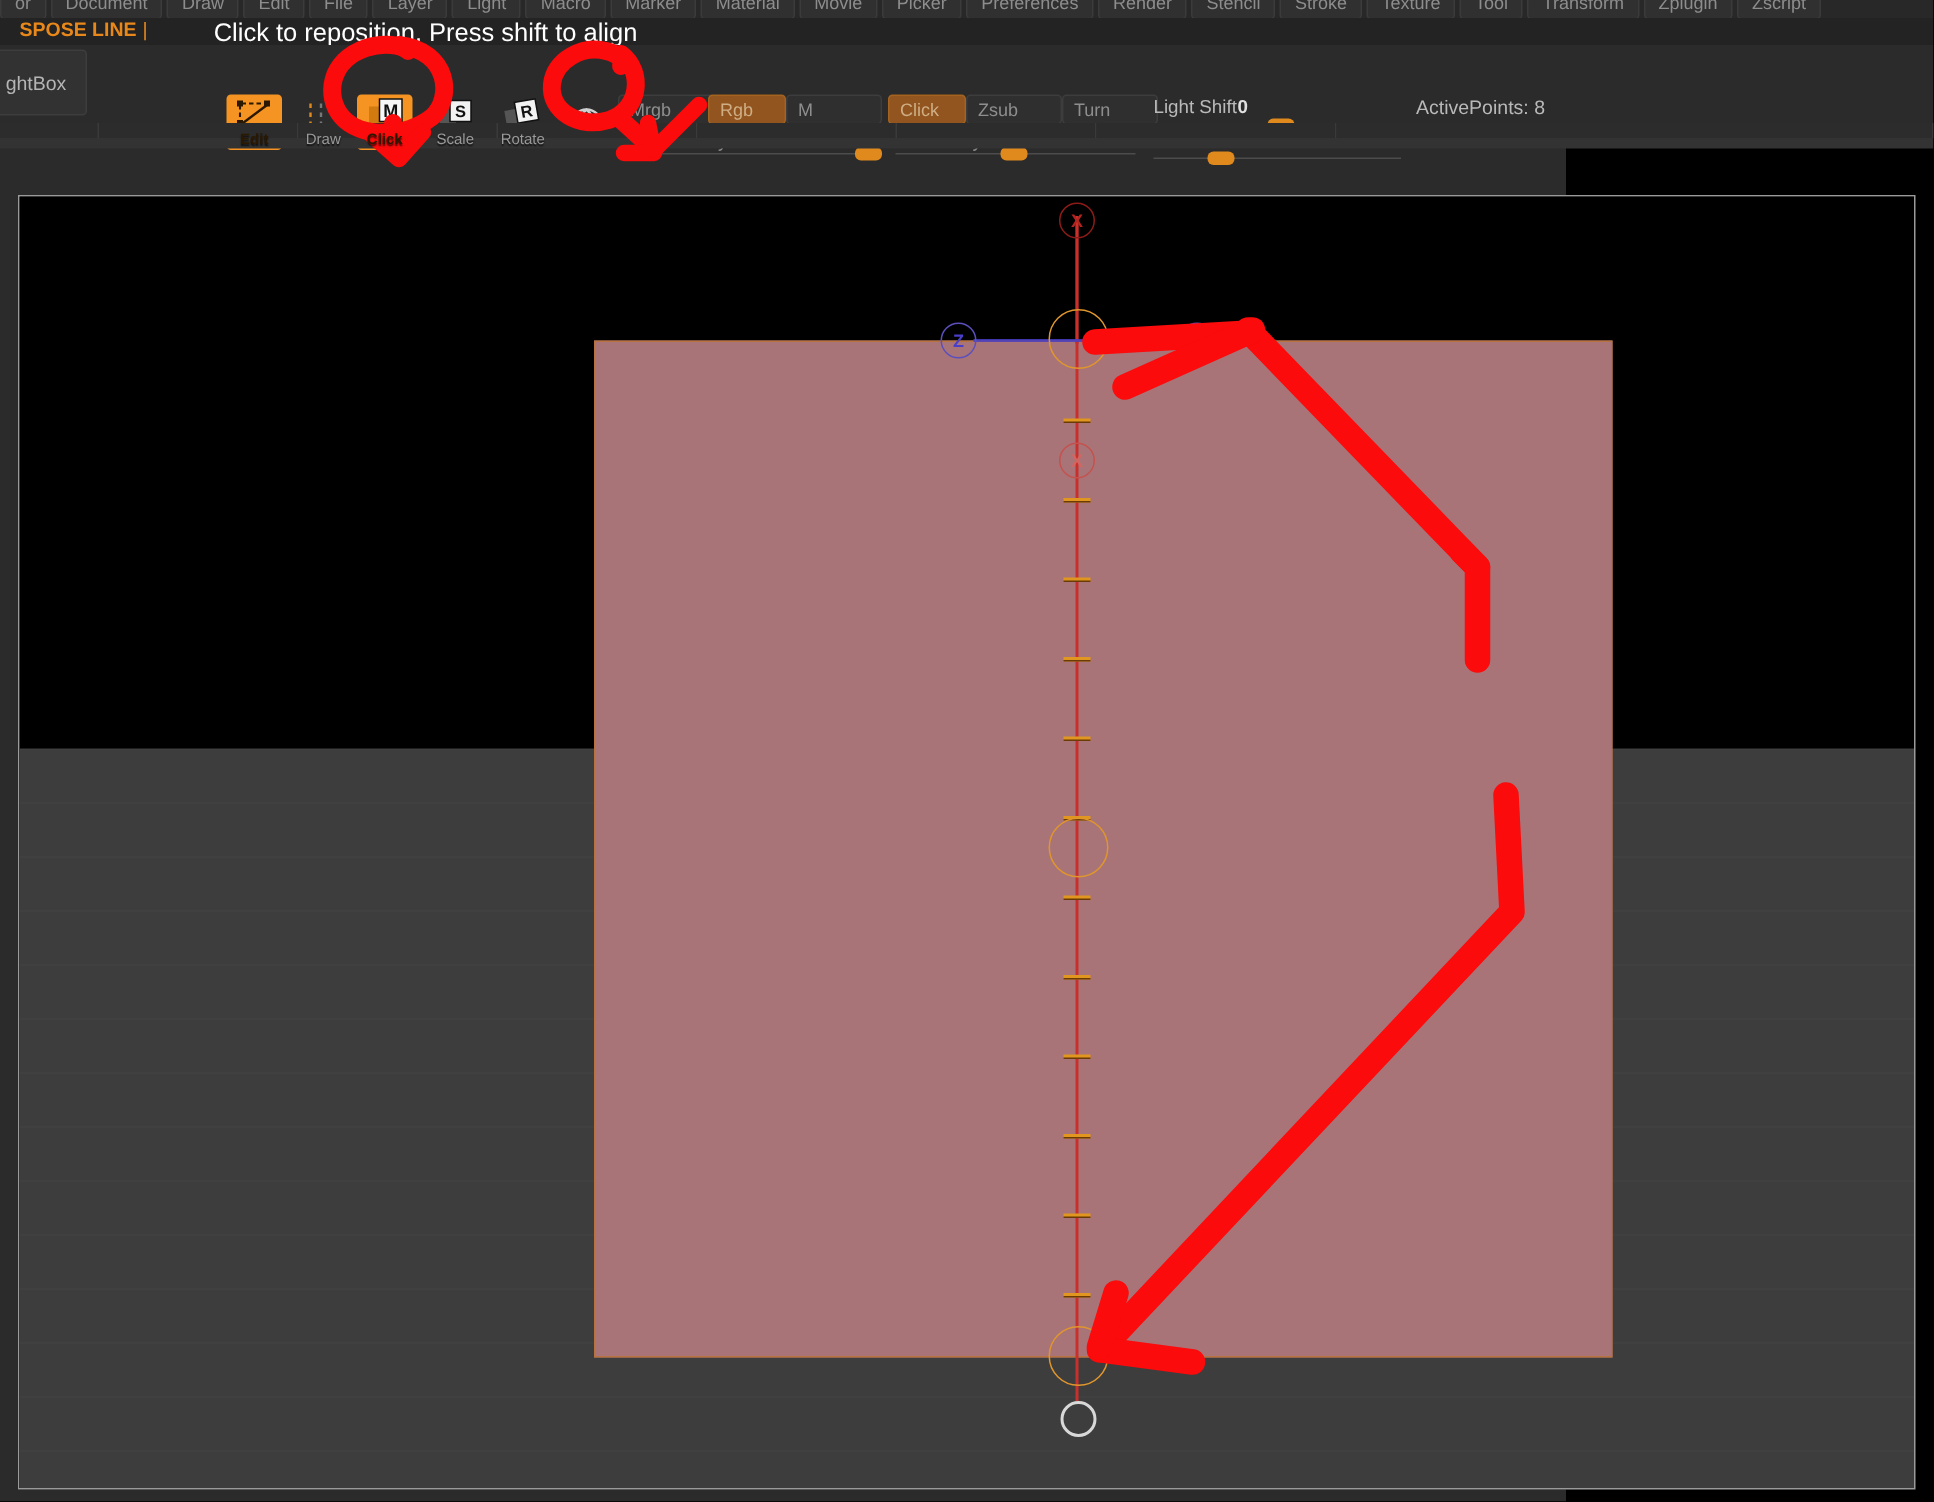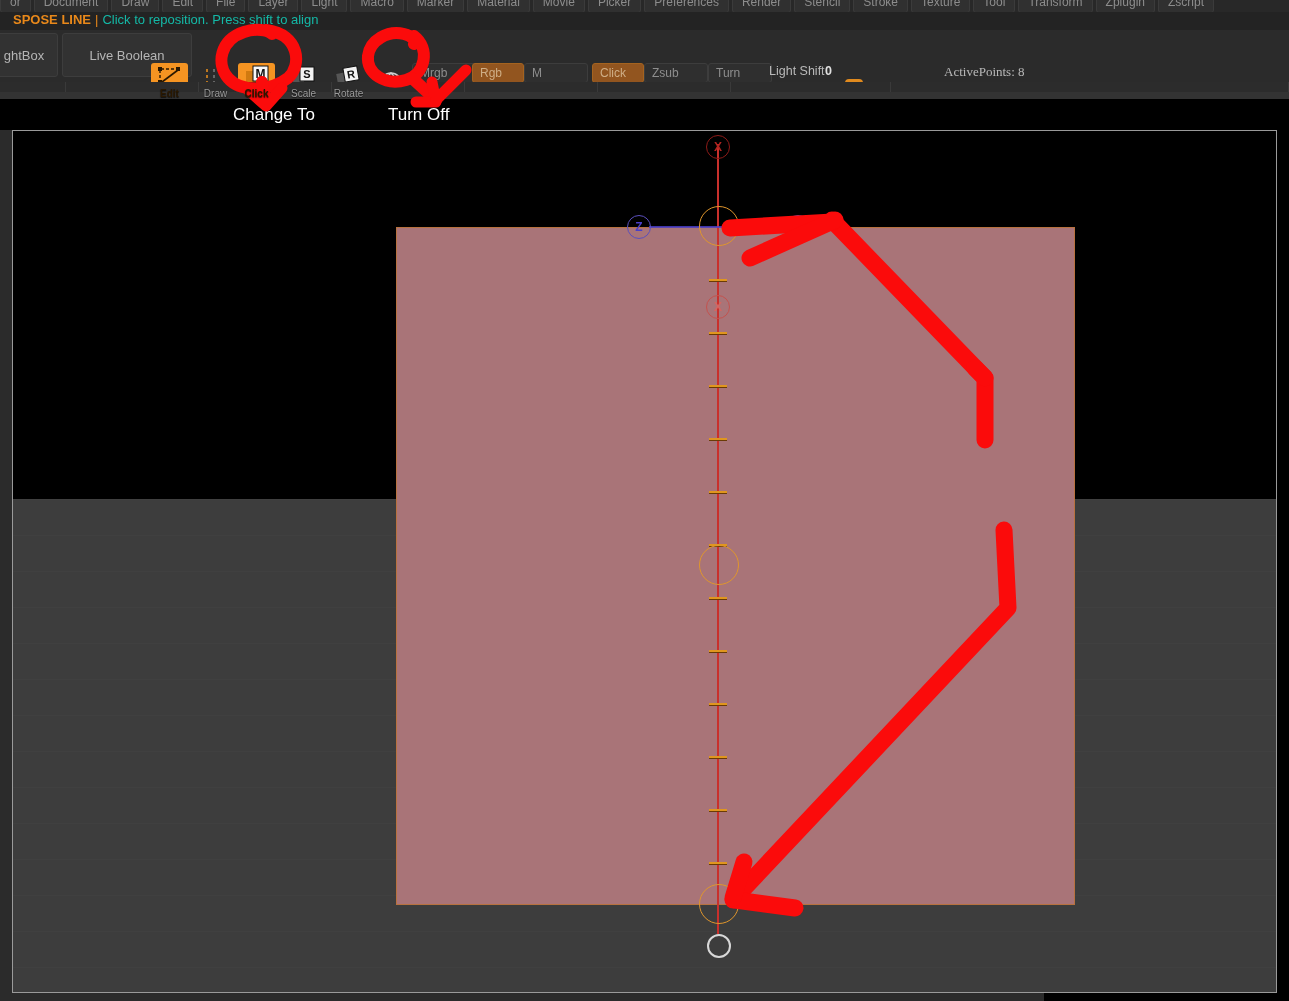--- a/index.html
+++ b/index.html
@@ -25,21 +25,21 @@
   }
 
   
   .statusbar {
     position: absolute; left: 0; top: 12px; width: 1289px; height: 18px;
     background: #232323; display: flex; 
     padding-left: 13px; overflow: hidden;
   }
   .status-title { color: #e8881a; font-size: 13px; font-weight: bold; white-space: nowrap; }
   .status-sep { color: #e8881a; font-size: 13px; margin: 0 4px; }
-  .status-msg { color: #14b8a6; font-size: 13px; white-space: nowrap; }
+  .status-msg { color: #ffffff; font-size: 17px; white-space: nowrap; margin-left: 40px; }
 
   
   .toolbar {
     position: absolute; left: 0; top: 30px; width: 1289px; height: 52px;
     background: #2b2b2b;
   }
   .tb-btn {
     position: absolute; border: 1px solid #3d3d3d; border-radius: 3px;
     background: #323232; color: #b5b5b5; font-size: 13px;
     display: flex; align-items: center; justify-content: center;
@@ -191,21 +191,20 @@
 
   <div class="statusbar">
     <span class="status-title">SPOSE LINE</span>
     <span class="status-sep">|</span>
     <span class="status-msg">Click to reposition. Press shift to align</span>
   </div>
 
   <div class="toolbar">
 
     <div class="tb-btn tb-lightbox">ghtBox</div>
-    <div class="tb-btn tb-liveboolean">Live Boolean</div>
 
     <div class="tool-icon on tb-edit">
       <span class="glyph">
         <svg width="26" height="22" viewBox="0 0 26 22">
           <path d="M3 18 L3 4 L22 4" fill="none" stroke="#2a1800" stroke-width="1.4" stroke-dasharray="3 2"></path>
           <path d="M5 17 L21 5" stroke="#2a1800" stroke-width="1.6" fill="none"></path>
           <rect x="1" y="2" width="4" height="4" fill="#2a1800"></rect>
           <rect x="19" y="2" width="4" height="4" fill="#2a1800"></rect>
           <rect x="1" y="15" width="4" height="4" fill="#2a1800"></rect>
         </svg>
@@ -293,40 +292,36 @@
     </div>
 
     <div class="sliderrow">
       <span class="sl-label" style="left:769px; top:56px; color:#b9b9b9;">Draw Size</span>
       <span class="sl-label valnum" style="left:824px; top:56px;">64</span>
       <span class="dynamic-tag" style="left:898px; top:56px;">Dynamic</span>
       <span class="sl-track" style="left:769px; top:75px; width:165px;"></span>
       <span class="sl-knob" style="left:805px; top:71px;"></span>
     </div>
 
-    <span class="statnum" style="left:944px; top:34px;font-family:Liberation Serif, serif;">ActivePoints: 8</span>
+    <span class="statnum" style="left:944px; top:34px;">ActivePoints: 8</span>
     <span class="statnum" style="left:944px; top:56px;">TotalPoints: 8</span>
   </div>
 
   <div class="tabstrip">
     <div class="tabcell" style="left:0px;   width:66px;"></div>
     <div class="tabcell" style="left:66px;  width:133px;"></div>
     <div class="tabcell" style="left:199px; width:133px;"></div>
     <div class="tabcell" style="left:332px; width:133px;"></div>
     <div class="tabcell" style="left:465px; width:133px;"></div>
     <div class="tabcell" style="left:598px; width:133px;"></div>
     <div class="tabcell" style="left:731px; width:160px;"></div>
     <div class="tabcell" style="left:891px; width:398px;"></div>
   </div>
   <div class="tabstrip2"></div>
 
-  <div class="annoband">
-    <span class="anno-label" style="left:233px; top:6px;">Change To</span>
-    <span class="anno-label" style="left:388px; top:6px;">Turn Off</span>
-  </div>
 
   <div class="canvas">
     <div class="doc-bg"></div>
     <div class="doc-grey">
       <div class="doc-grey-lines"></div>
     </div>
 
     <div class="model-plane"></div>
 
     <div class="tline">

